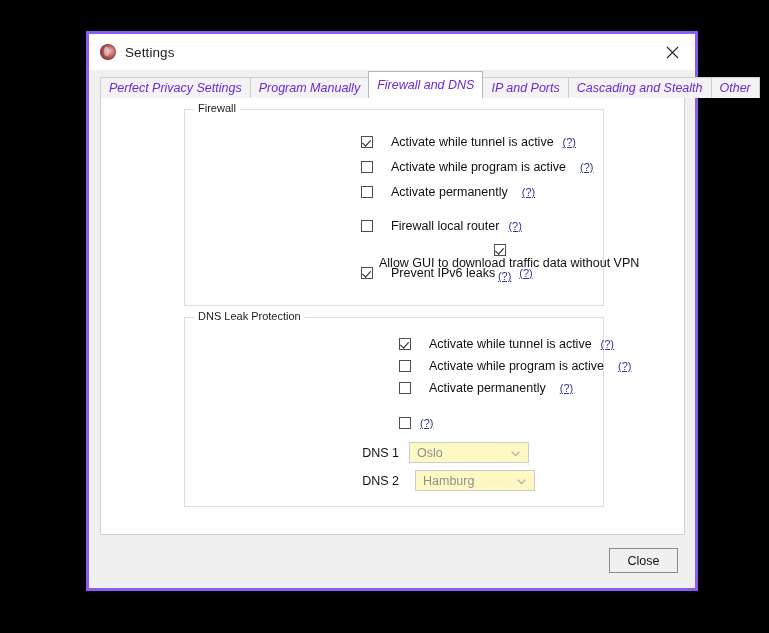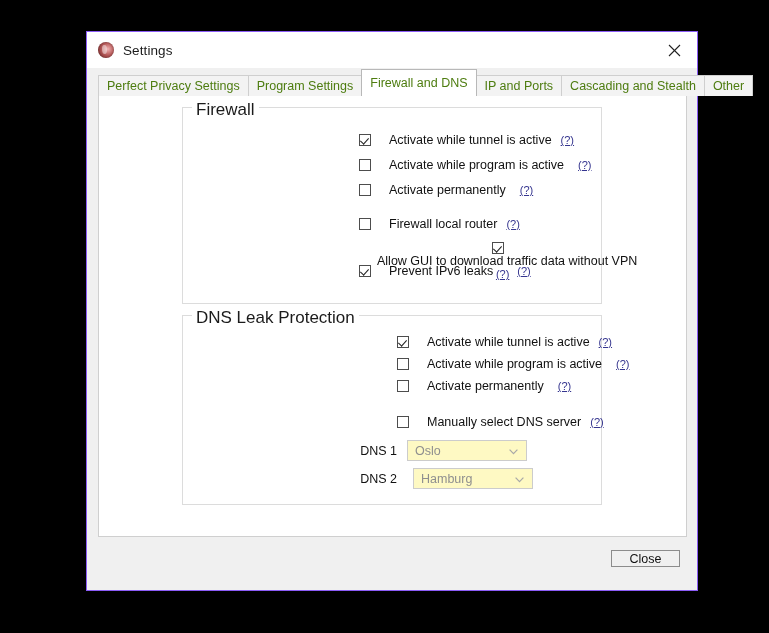--- a/index.html
+++ b/index.html
@@ -16,21 +16,21 @@
   }
 
   
   #window {
     position: absolute;
     left: 86px;
     top: 31px;
     width: 612px;
     height: 560px;
     background: #f0f0f0;
-    border: 1px solid #8b5cf6;
+    border: 3px solid #8b5cf6;
     box-sizing: border-box;
     display: flex;
     flex-direction: column;
   }
 
   
   #titlebar {
     height: 36px;
     background: #ffffff;
     display: flex;
@@ -85,29 +85,30 @@
     display: flex;
     align-items: flex-end;
     flex: 0 0 auto;
     z-index: 3;
   }
   .tab {
     height: 21px;
     line-height: 21px;
     padding: 0 8px;
     font-size: 12.5px;
-    color: #4d7c0f;
+    color: #6d28d9;
     background: #f3f3f3;
     border: 1px solid #cfcfcf;
     border-bottom: none;
     box-sizing: border-box;
     white-space: nowrap;
     margin-right: -1px;
     position: relative;
     cursor: default;
+    font-style: italic;
   }
   .tab.active {
     height: 27px;
     line-height: 26px;
     background: #ffffff;
     border-color: #b8b8b8;
     z-index: 4;
     padding: 0 8px;
     margin-top: 0;
   }
@@ -130,21 +131,21 @@
     position: absolute;
     border: 1px solid #dcdcdc;
     box-sizing: border-box;
   }
   .group-title {
     position: absolute;
     top: -8px;
     left: 9px;
     background: #ffffff;
     padding: 0 4px;
-    font-size: 17px;
+    font-size: 11px;
     color: #1b1b1b;
     white-space: nowrap;
   }
   #gb-firewall  { left: 83px; top: 11px;  width: 420px; height: 197px; }
   #gb-dns       { left: 83px; top: 219px; width: 420px; height: 190px; }
 
   
   .checkrow {
     position: absolute;
     display: flex;
@@ -230,21 +231,21 @@
     height: 53px;
     flex: 0 0 auto;
     position: relative;
     background: #f0f0f0;
   }
   #close-button {
     position: absolute;
     right: 17px;
     top: 13px;
     width: 69px;
-    height: 17px;
+    height: 25px;
     background: #f0f0f0;
     border: 1px solid #8c8c8c;
     box-sizing: border-box;
     font-size: 12.5px;
     color: #111111;
     display: flex;
     align-items: center;
     justify-content: center;
     cursor: default;
   }
@@ -260,21 +261,21 @@
     <div id="close-x">
       <svg width="13" height="13" viewBox="0 0 13 13">
         <line x1="1" y1="1" x2="12" y2="12" stroke="#222" stroke-width="1.1"></line>
         <line x1="12" y1="1" x2="1" y2="12" stroke="#222" stroke-width="1.1"></line>
       </svg>
     </div>
   </div>
 
   <div id="tabstrip">
     <div class="tab">Perfect Privacy Settings</div>
-    <div class="tab">Program Settings</div>
+    <div class="tab">Program Manually</div>
     <div class="tab active">Firewall and DNS</div>
     <div class="tab">IP and Ports</div>
     <div class="tab">Cascading and Stealth</div>
     <div class="tab">Other</div>
   </div>
 
   <div id="tabbody">
 
     <div class="groupbox" id="gb-firewall">
       <div class="group-title">Firewall</div>
@@ -332,21 +333,20 @@
       </div>
 
       <div class="checkrow" style="left:214px; top:63px;">
         <span class="cbox"></span>
         <span class="cb-label">Activate permanently</span>
         <span class="help wide">(?)</span>
       </div>
 
       <div class="checkrow" style="left:214px; top:99px;">
         <span class="cbox"></span>
-        <span class="cb-label">Manually select DNS server</span>
         <span class="help">(?)</span>
       </div>
 
       <div class="dnsrow" style="left:168px; top:124px;">
         <span class="dns-label">DNS 1</span>
         <span class="combo">
           <span class="combo-text">Oslo</span>
           <span class="combo-arrow">
             <svg width="9" height="6" viewBox="0 0 9 6">
               <polyline points="0.6,0.6 4.5,4.6 8.4,0.6" fill="none" stroke="#a8a8a8" stroke-width="1.2"></polyline>

